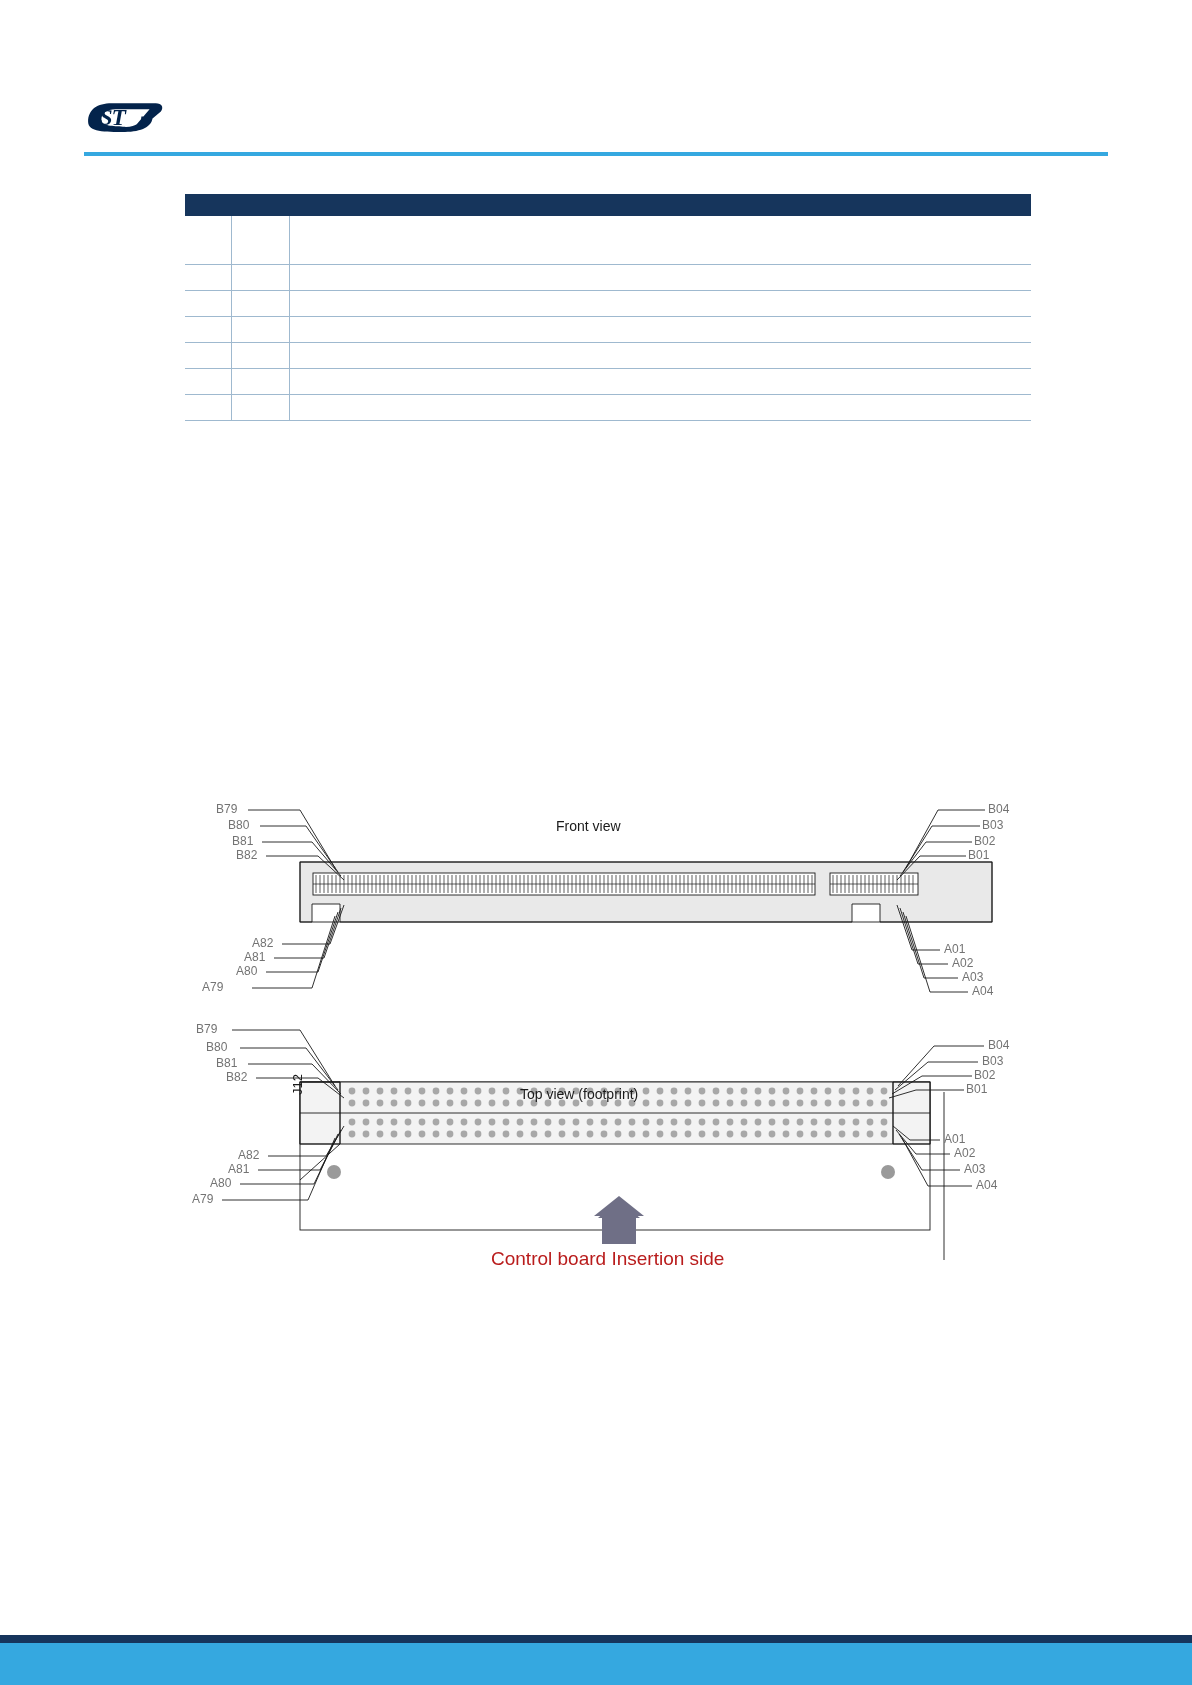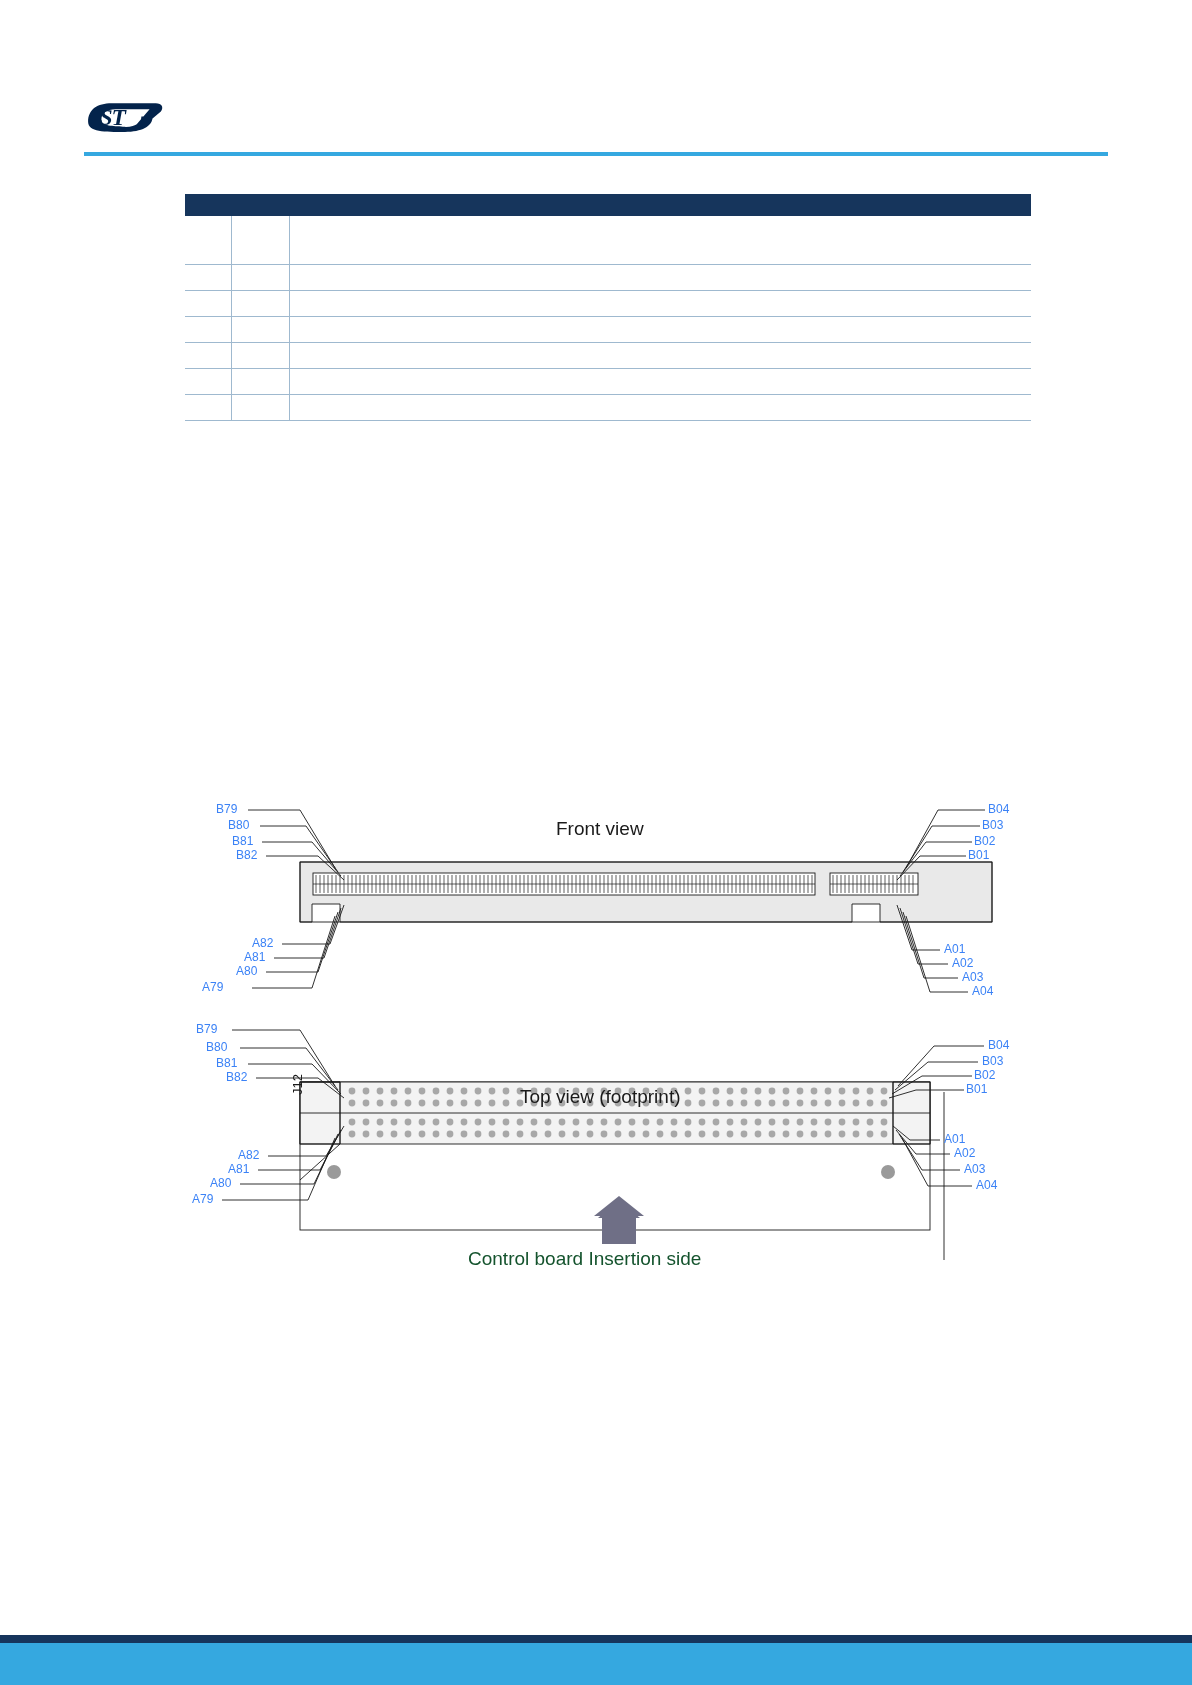--- a/index.html
+++ b/index.html
@@ -63,39 +63,39 @@
     vertical-align: middle;
   }
   .doc-table tr.row-tall td { height: 48px; }
   .doc-table tr.row-std td { height: 25px; }
   .col-a { width: 46px; border-right: 1px solid #9fb9cf; }
   .col-b { width: 58px; border-right: 1px solid #9fb9cf; }
   .col-c { width: 742px; }
   .doc-table tbody tr:first-child td { border-top: none; }
   .fig-title {
     position: absolute;
-    font-size: 19px;
+    font-size: 14px;
     color: #1a1a1a;
     white-space: nowrap;
   }
   #front-view-title { left: 556px; top: 818px; }
   #top-view-title { left: 520px; top: 1038px; margin-top: 48px; }
   #insertion-label {
     position: absolute;
-    left: 468px;
+    left: 491px;
     top: 1248px;
     font-size: 19px;
-    color: #14532d;
+    color: #b91c1c;
     white-space: nowrap;
   }
 
   .lbl {
     position: absolute;
     font-size: 12px;
-    color: #3b82f6;
+    color: #737373;
     white-space: nowrap;
   }
 
   .j12 {
     position: absolute;
     left: 290px;
     top: 1095px;
     font-size: 13px;
     color: #1a1a1a;
     transform: rotate(-90deg);

